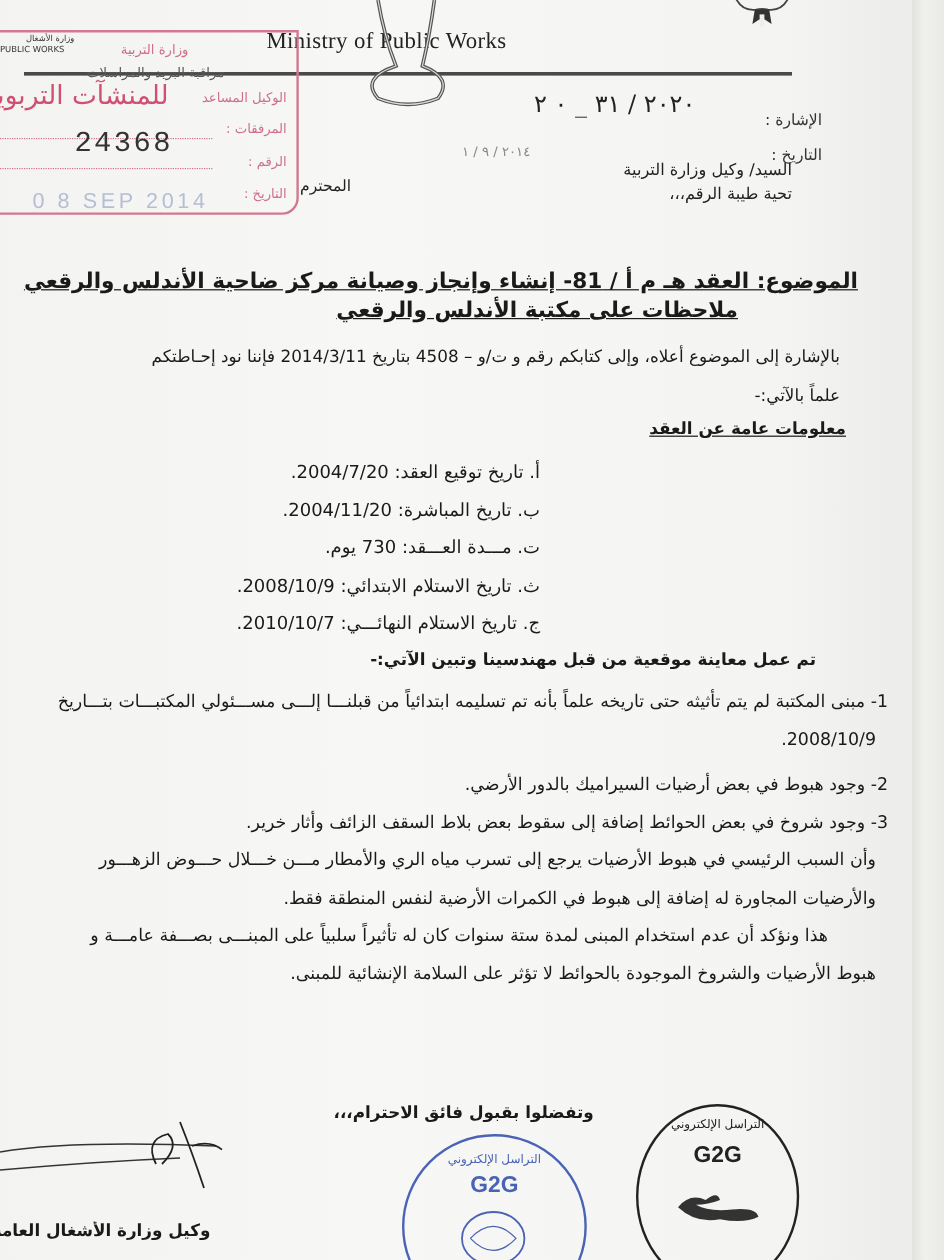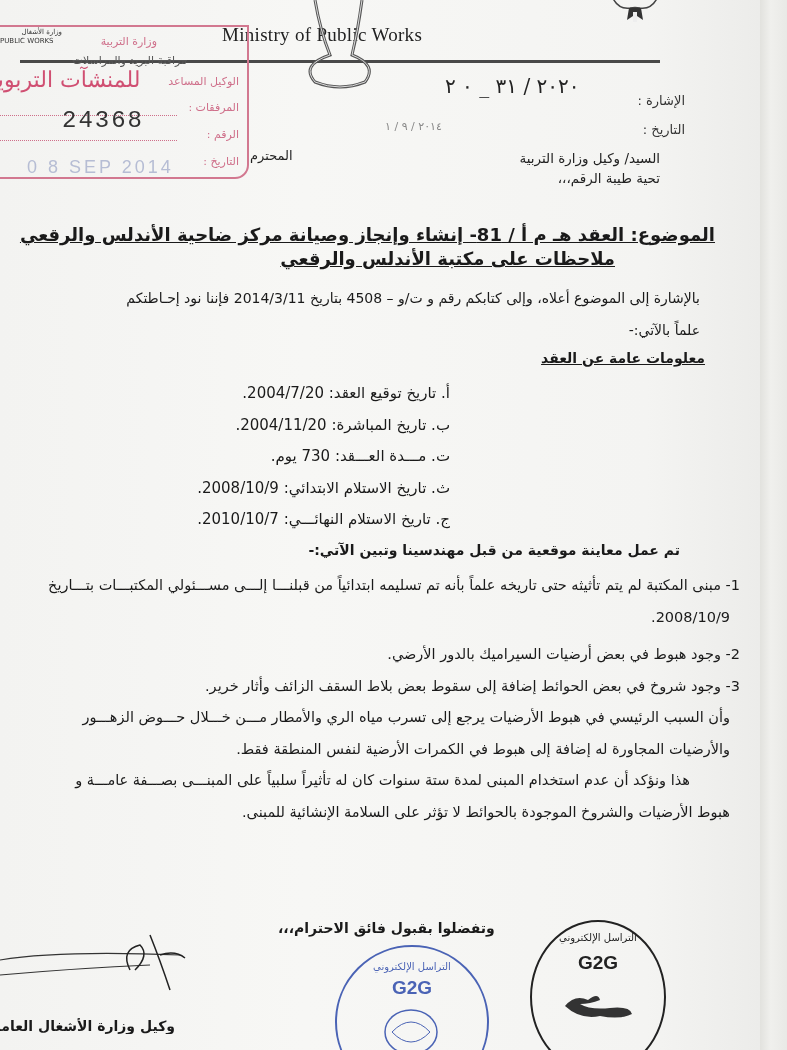--- a/index.html
+++ b/index.html
@@ -55,21 +55,21 @@
   }
   .stamp-dots { position:absolute; left:4px; right:70px; border-bottom:1px dotted #cf6f8a; }
   .ref-label { right:75px; top:93px; font-size:13px; color:#333; }
   .date-label { right:75px; top:122px; font-size:13px; color:#333; }
   .ref-hand {
     left:445px; top:74px; font-family:"DejaVu Serif", serif; font-size:20px; color:#222;
     direction:rtl; letter-spacing:3px;
   }
   .date-hand { left:385px; top:120px; font-size:11px; color:#888; direction:rtl; }
   .respected { left:250px; top:148px; font-size:13px; color:#222; }
-  .addressee { right:100px; top:148px; font-size:13.5px; line-height:20px; color:#222;margin-left:12px; }
+  .addressee { right:100px; top:132px; font-size:13.5px; line-height:20px; color:#222;margin-left:12px; }
   .subject { right:45px; top:223px; font-size:18px; font-weight:bold; line-height:24px; text-decoration:underline; }
   .subject-line2 { text-align:right; width:520px; }
   .body-p { font-size:14px; line-height:24px; }
   .intro { right:60px; top:286px; width:800px; white-space:nowrap; }
   .intro2 { right:60px; top:318px; }
   .section-h { right:55px; top:350px; font-size:14px; font-weight:bold; text-decoration:underline; }
   .list { right:310px; top:378px; font-size:15px; line-height:31.5px; }
   .visit-h { right:80px; top:542px; font-size:14px; font-weight:bold; }
   .findings { right:0px; top:570px; font-size:14.5px; line-height:31.5px; white-space:nowrap; }
   .findings div { white-space:nowrap; }

